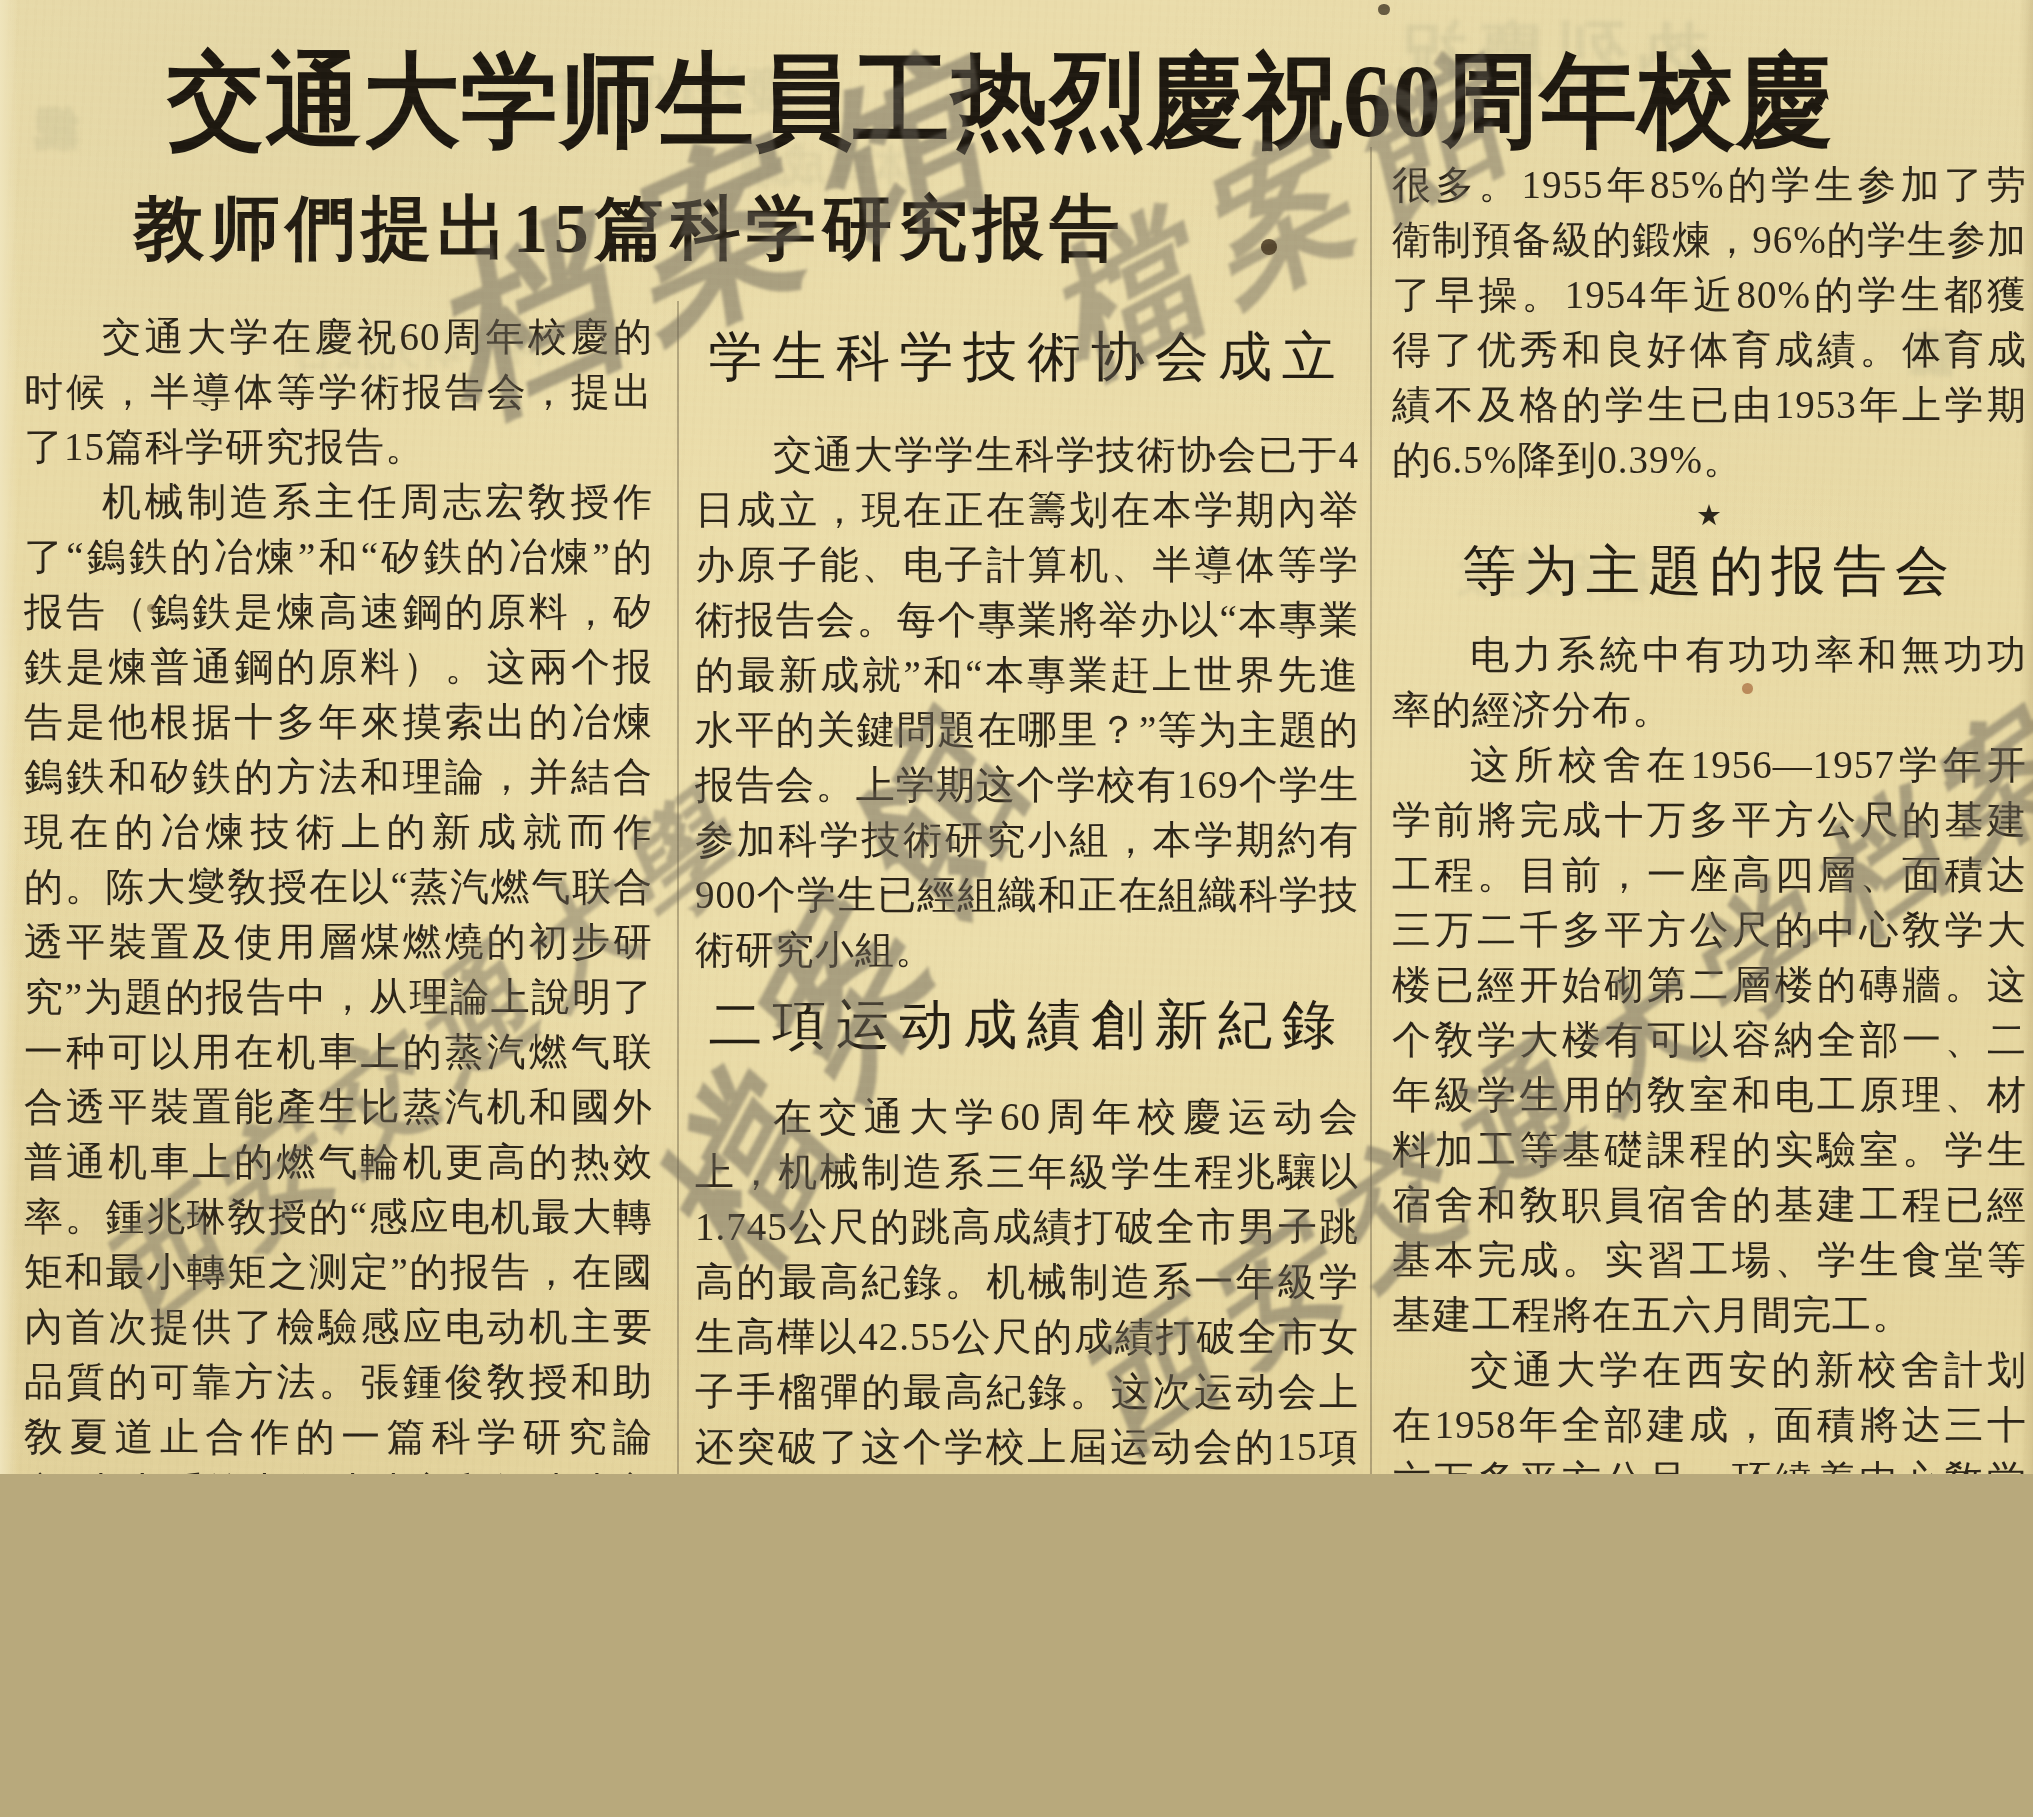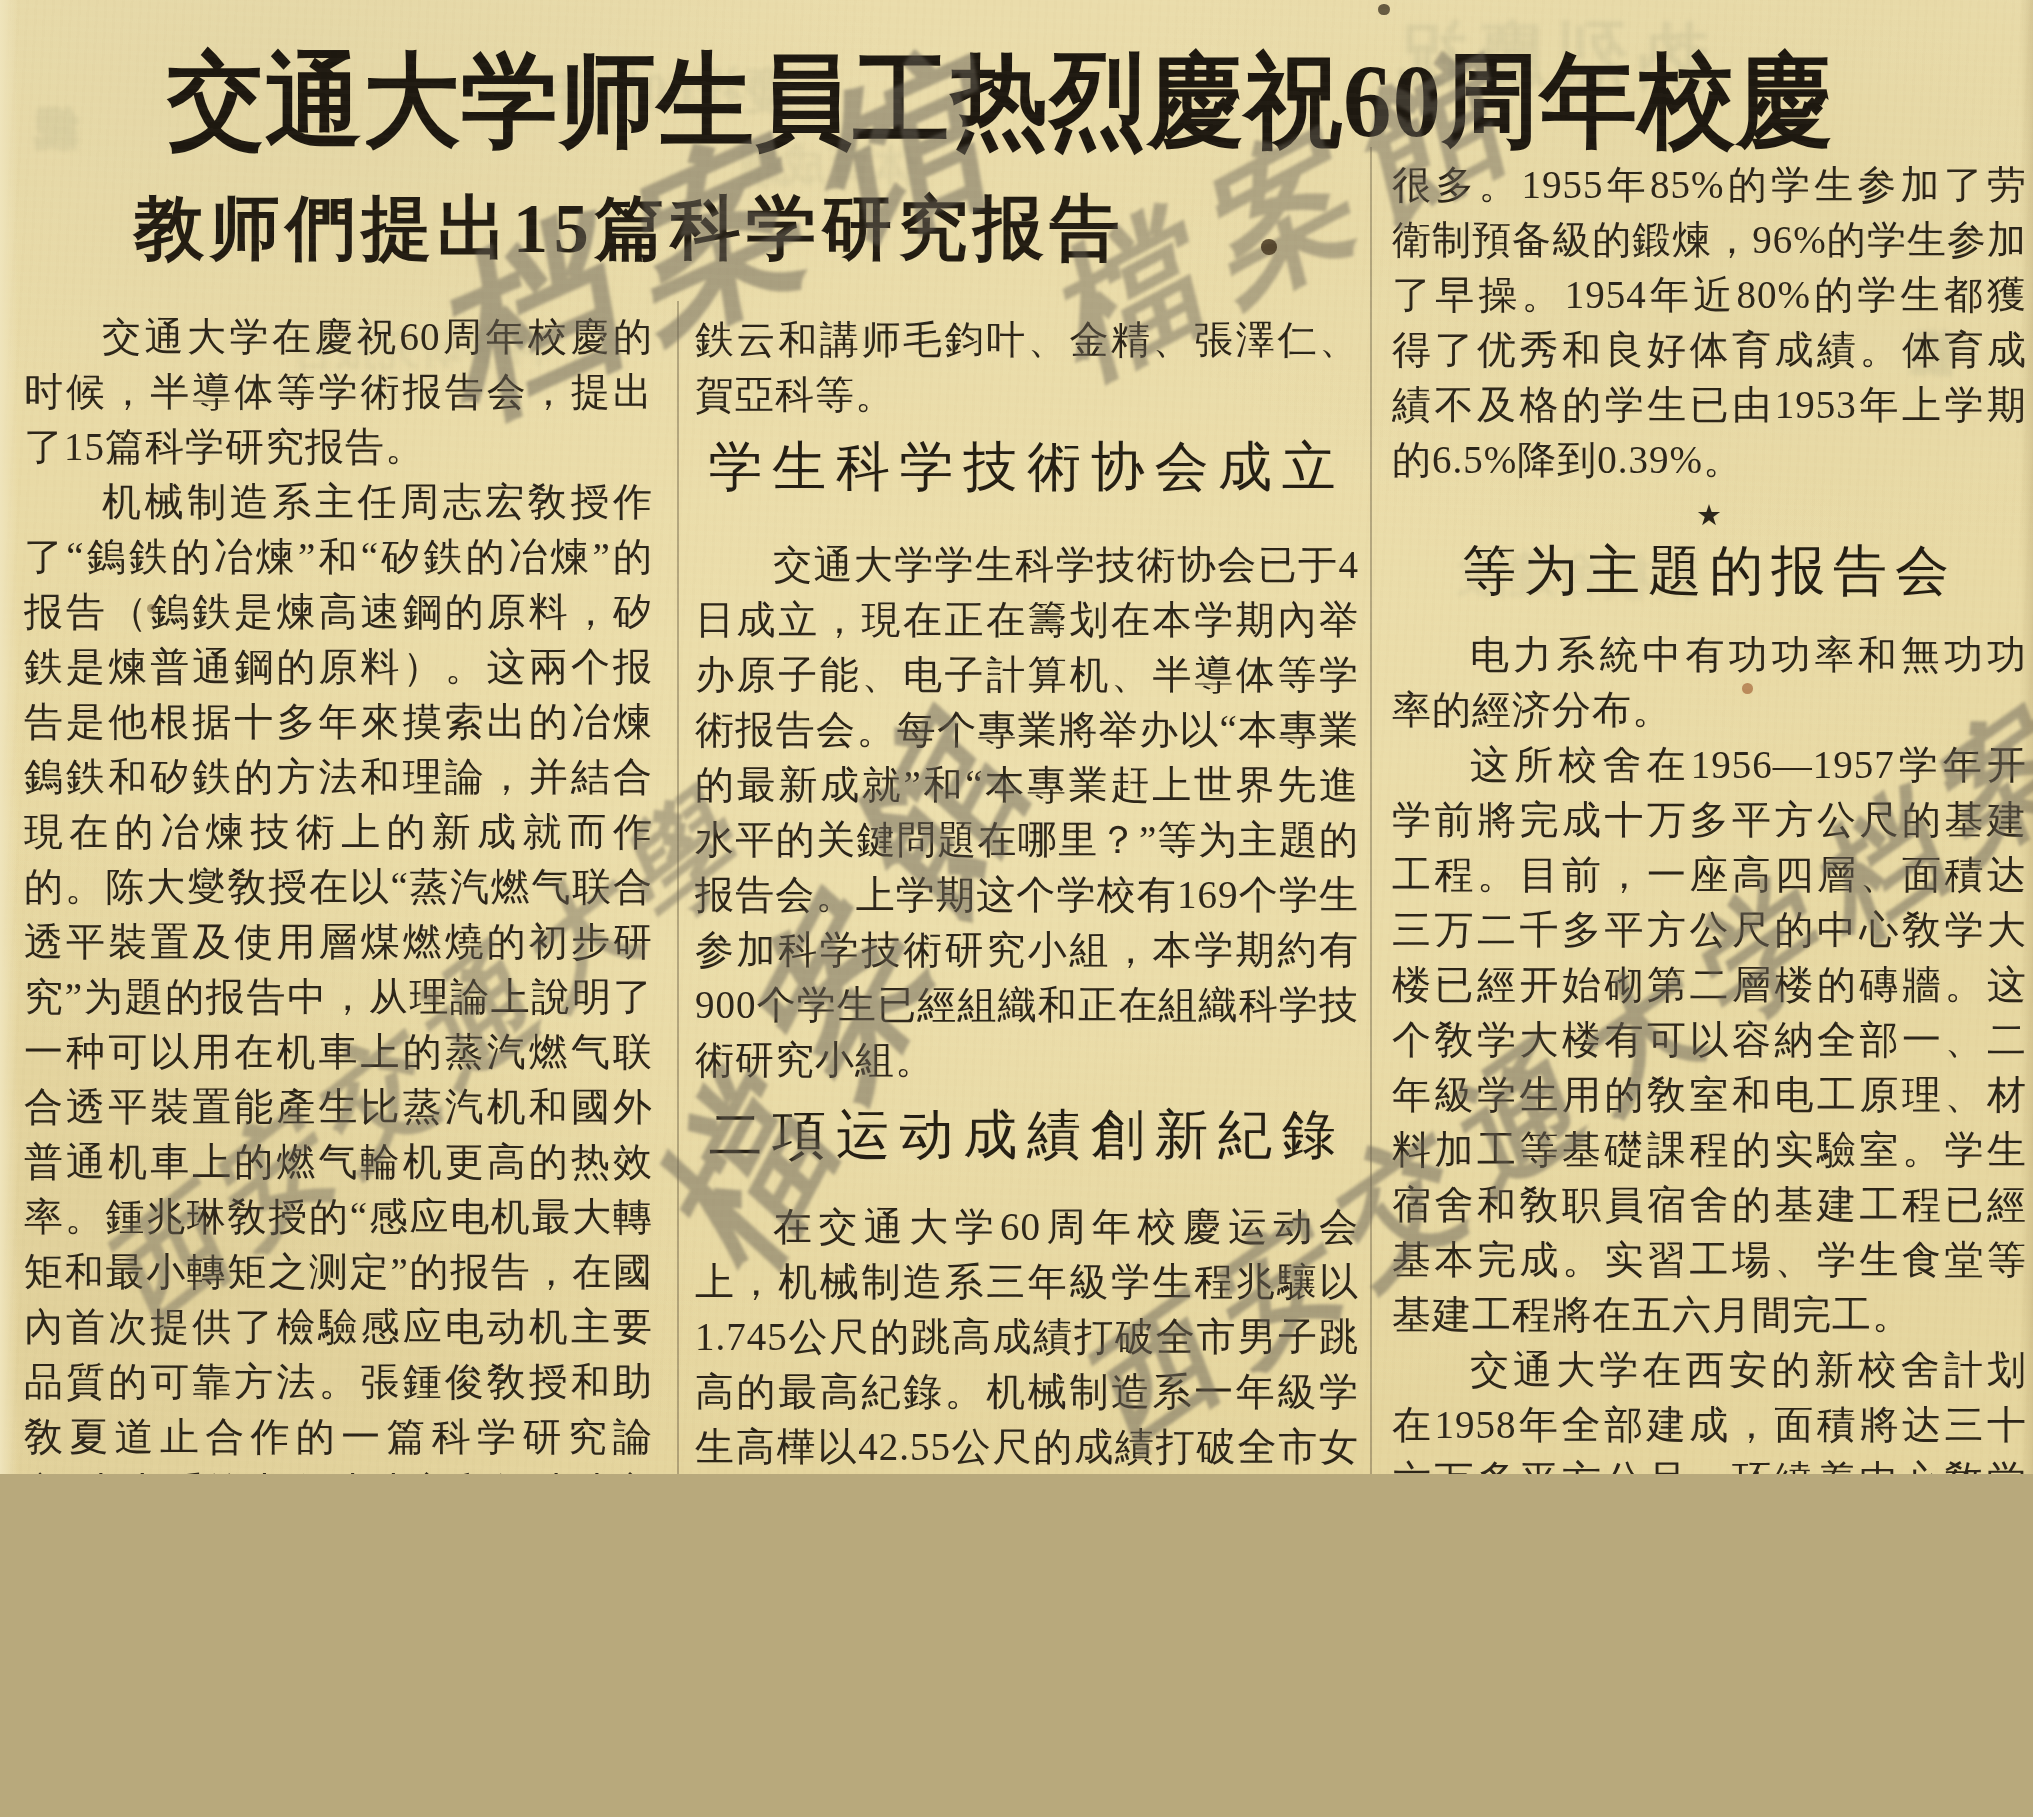--- a/index.html
+++ b/index.html
@@ -120,21 +120,20 @@
 
   <div class="rule rule1"></div>
   <div class="rule rule2"></div>
 
   <div class="col col1">
     <p class="indent">交通大学在慶祝60周年校慶的时候，半導体等学術报告会，提出了15篇科学研究报告。</p>
     <p class="indent">机械制造系主任周志宏敎授作了“鎢鉄的冶煉”和“矽鉄的冶煉”的报告（鎢鉄是煉高速鋼的原料，矽鉄是煉普通鋼的原料）。这兩个报告是他根据十多年來摸索出的冶煉鎢鉄和矽鉄的方法和理論，并結合現在的冶煉技術上的新成就而作的。陈大燮敎授在以“蒸汽燃气联合透平裝置及使用層煤燃燒的初步研究”为題的报告中，从理論上說明了一种可以用在机車上的蒸汽燃气联合透平裝置能產生比蒸汽机和國外普通机車上的燃气輪机更高的热效率。鍾兆琳敎授的“感应电机最大轉矩和最小轉矩之测定”的报告，在國內首次提供了檢驗感应电动机主要品質的可靠方法。張鍾俊敎授和助敎夏道止合作的一篇科学研究論文“电力系統中有功功率和無功功率的經济分布”闡明了在复雜的电力系統中節約燃料的計算方法。吳之鳳敎授作了“輻射冲天爐研究”的报告，这个报告說明了怎样保持冲天爐的鑄件品質。提出科学研究报告的还有敎授孟侃、張煦、許德紀、陈</p>
   </div>
 
   <div class="col col2">
-    <p>鉄云和講师毛鈞叶、金精、張澤仁、賀亞科等。</p>
     <div class="section-heading h1">学生科学技術协会成立</div>
     <p class="indent">交通大学学生科学技術协会已于4日成立，現在正在籌划在本学期內举办原子能、电子計算机、半導体等学術报告会。每个專業將举办以“本專業的最新成就”和“本專業赶上世界先進水平的关鍵問題在哪里？”等为主題的报告会。上学期这个学校有169个学生参加科学技術研究小組，本学期約有900个学生已經組織和正在組織科学技術研究小組。</p>
     <div class="section-heading h2">二項运动成績創新紀錄</div>
     <p class="indent">在交通大学60周年校慶运动会上，机械制造系三年級学生程兆驤以1.745公尺的跳高成績打破全市男子跳高的最高紀錄。机械制造系一年級学生高樺以42.55公尺的成績打破全市女子手榴彈的最高紀錄。这次运动会上还突破了这个学校上屆运动会的15項紀錄和歷年最高紀錄12項。</p>
     <p class="indent">参加这次运动会的运动員都是从各系的全系性的运动会中选拔出來的。在交通大学参加体育运动的学生</p>
   </div>
 
   <div class="col col3">
     <p>很多。1955年85%的学生参加了劳衛制預备級的鍛煉，96%的学生参加了早操。1954年近80%的学生都獲得了优秀和良好体育成績。体育成績不及格的学生已由1953年上学期的6.5%降到0.39%。</p>
     <div class="star">★</div>

